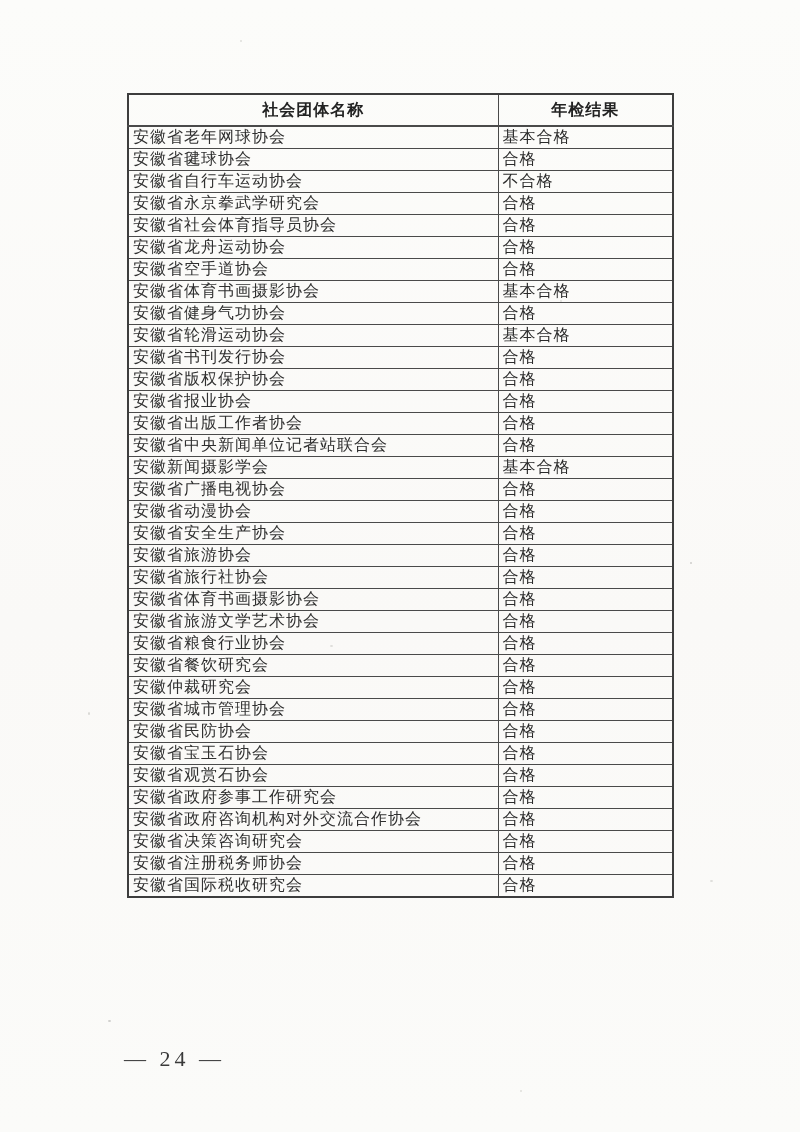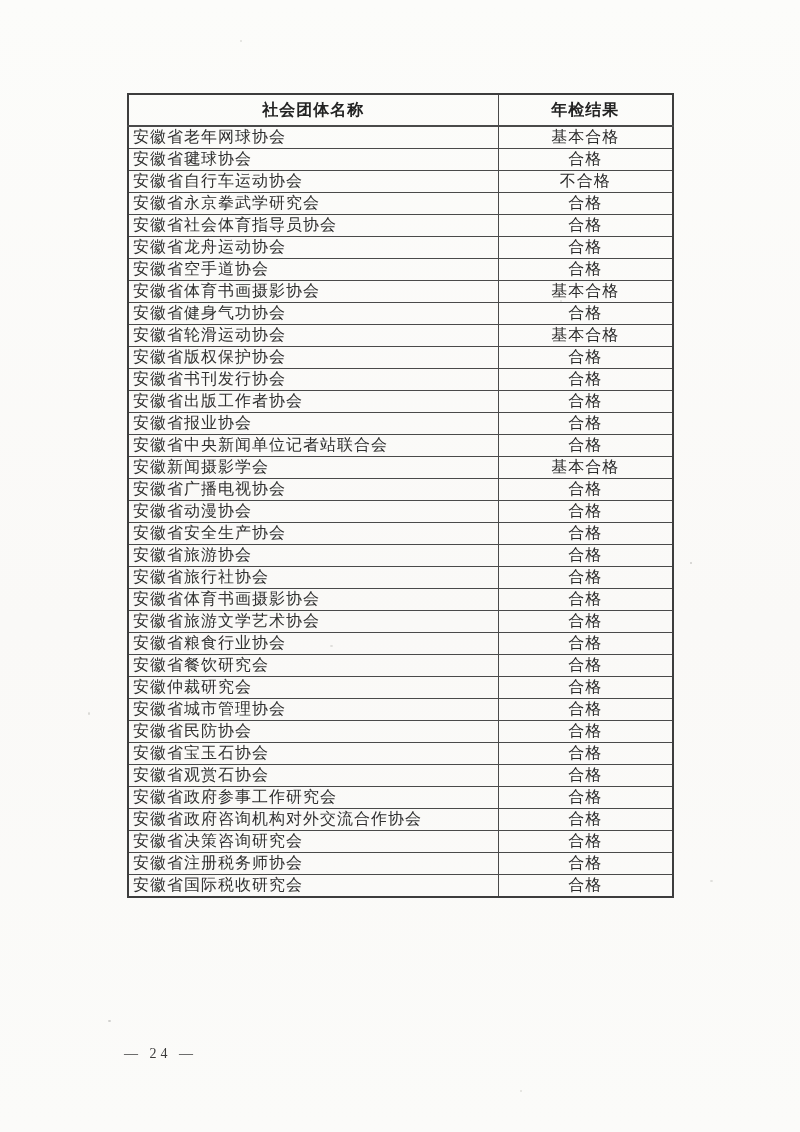--- a/index.html
+++ b/index.html
@@ -46,28 +46,28 @@
     text-align: center;
     color: #222;
     border-bottom-width: 2px;
   }
   td.org-name {
     text-align: left;
     padding-left: 9px;
     color: #303030;
   }
   td.result {
-    text-align: center;
+    text-align: left;
     color: #2b2b2b;
   }
   .page-number {
     position: absolute;
     left: 124px;
     top: 1046px;
-    font-size: 14px;
+    font-size: 22px;
     letter-spacing: 4px;
     color: #3a3a3a;
   }
   .speck {
     position: absolute;
     background: #9a9a94;
     border-radius: 50%;
     opacity: 0.45;
   }
   .s1 { left: 108px; top: 1020px; width: 3px; height: 2px; }
@@ -143,36 +143,36 @@
     <td class="org-name">安徽省健身气功协会</td>
     <td class="result">合格</td>
   </tr>
 
   <tr>
     <td class="org-name">安徽省轮滑运动协会</td>
     <td class="result">基本合格</td>
   </tr>
 
   <tr>
+    <td class="org-name">安徽省书刊发行协会</td>
+    <td class="result">合格</td>
+  </tr>
+
+  <tr>
     <td class="org-name">安徽省版权保护协会</td>
     <td class="result">合格</td>
   </tr>
 
   <tr>
-    <td class="org-name">安徽省书刊发行协会</td>
+    <td class="org-name">安徽省报业协会</td>
     <td class="result">合格</td>
   </tr>
 
   <tr>
     <td class="org-name">安徽省出版工作者协会</td>
-    <td class="result">合格</td>
-  </tr>
-
-  <tr>
-    <td class="org-name">安徽省报业协会</td>
     <td class="result">合格</td>
   </tr>
 
   <tr>
     <td class="org-name">安徽省中央新闻单位记者站联合会</td>
     <td class="result">合格</td>
   </tr>
 
   <tr>
     <td class="org-name">安徽新闻摄影学会</td>

